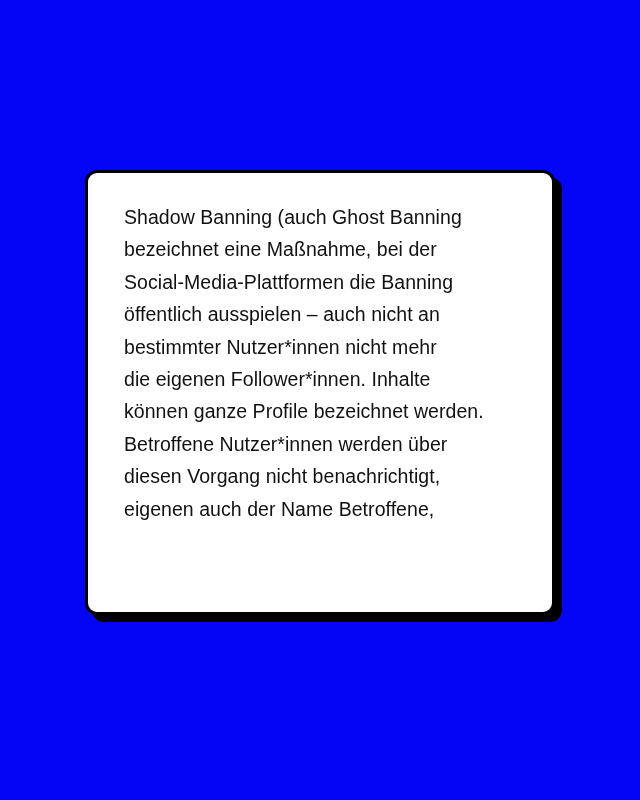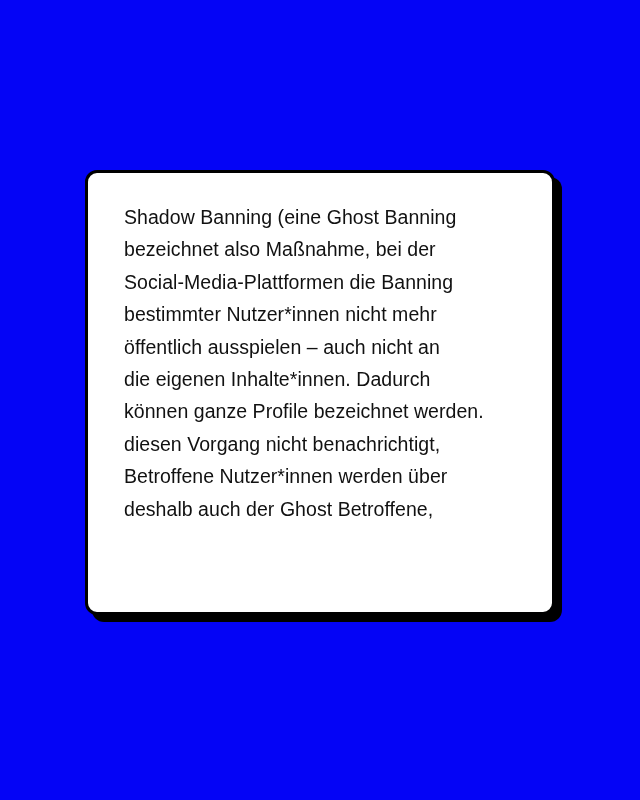--- a/index.html
+++ b/index.html
@@ -51,24 +51,24 @@
     .bold {
       font-weight: normal;
     }
   </style>
 </head>
 <body>
 
 <div class="card-shadow"></div>
 <div class="card">
   <p class="card-text">
-    <span class="line"><span class="bold">Shadow Banning</span><span> (eine Ghost Banning</span></span>
-    <span class="line">bezeichnet also Maßnahme, bei der</span>
+    <span class="line"><span class="bold">Shadow Banning</span><span> (auch Ghost Banning</span></span>
+    <span class="line">bezeichnet eine Maßnahme, bei der</span>
     <span class="line">Social-Media-Plattformen die Banning</span>
+    <span class="line">öffentlich ausspielen – auch nicht an</span>
     <span class="line">bestimmter Nutzer*innen nicht mehr</span>
-    <span class="line">öffentlich ausspielen – auch nicht an</span>
-    <span class="line">die eigenen Inhalte*innen. Dadurch</span>
+    <span class="line">die eigenen Follower*innen. Inhalte</span>
     <span class="line">können ganze Profile bezeichnet werden.</span>
+    <span class="line">Betroffene Nutzer*innen werden über</span>
     <span class="line">diesen Vorgang nicht benachrichtigt,</span>
-    <span class="line">Betroffene Nutzer*innen werden über</span>
-    <span class="line"><span>deshalb auch der Ghost </span><span class="bold">Betroffene</span><span>,</span></span>
+    <span class="line"><span>eigenen auch der Name </span><span class="bold">Betroffene</span><span>,</span></span>
   </p>
 </div>
 
 </body></html>

